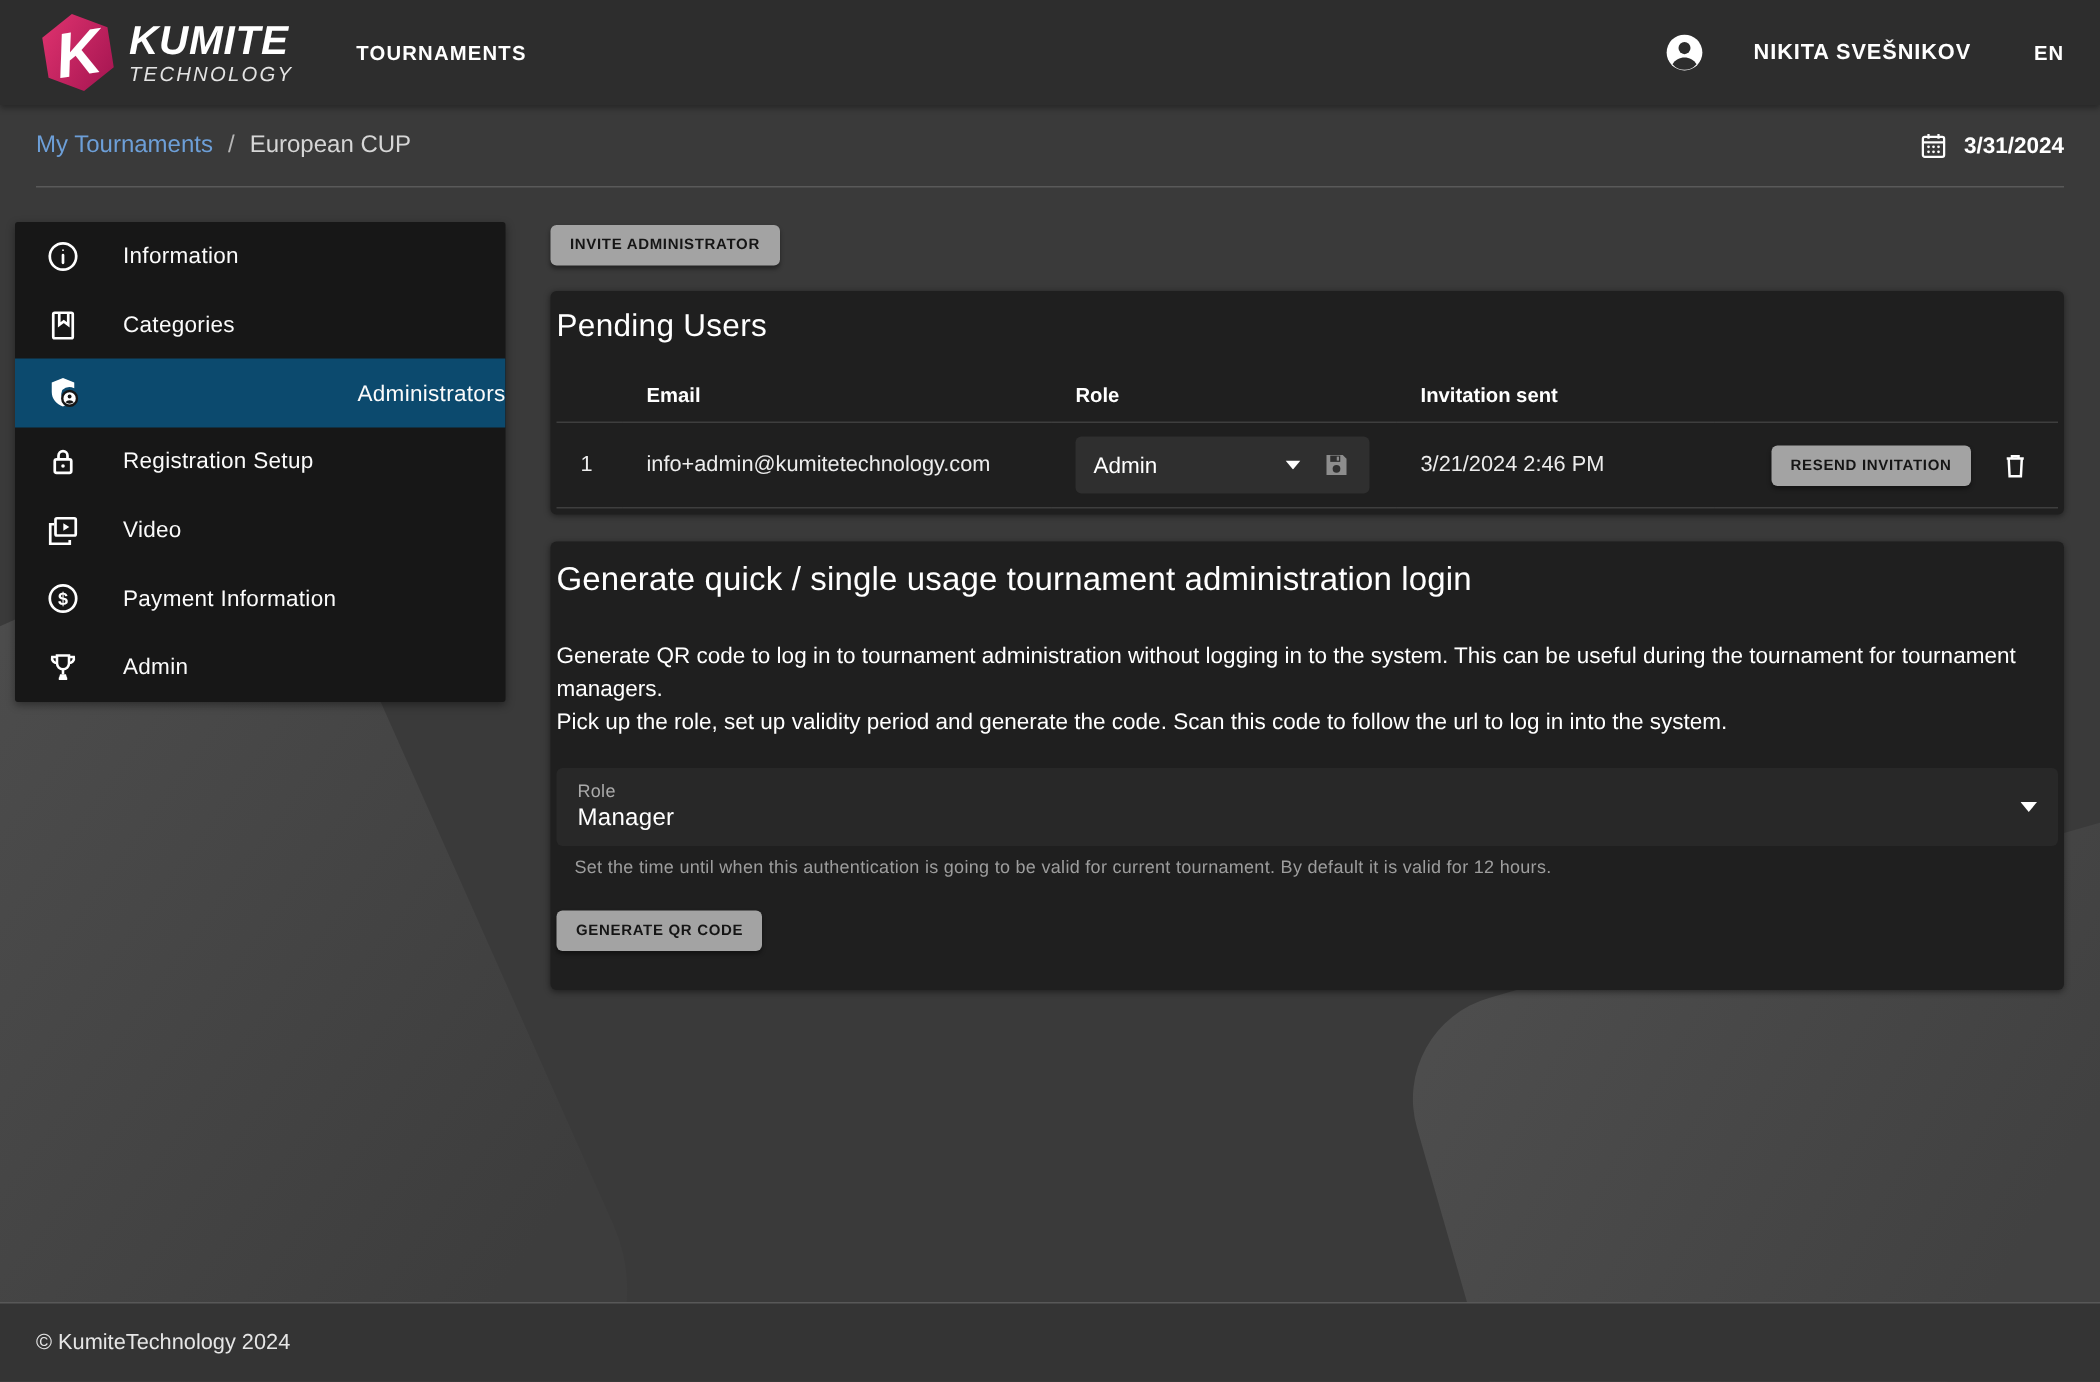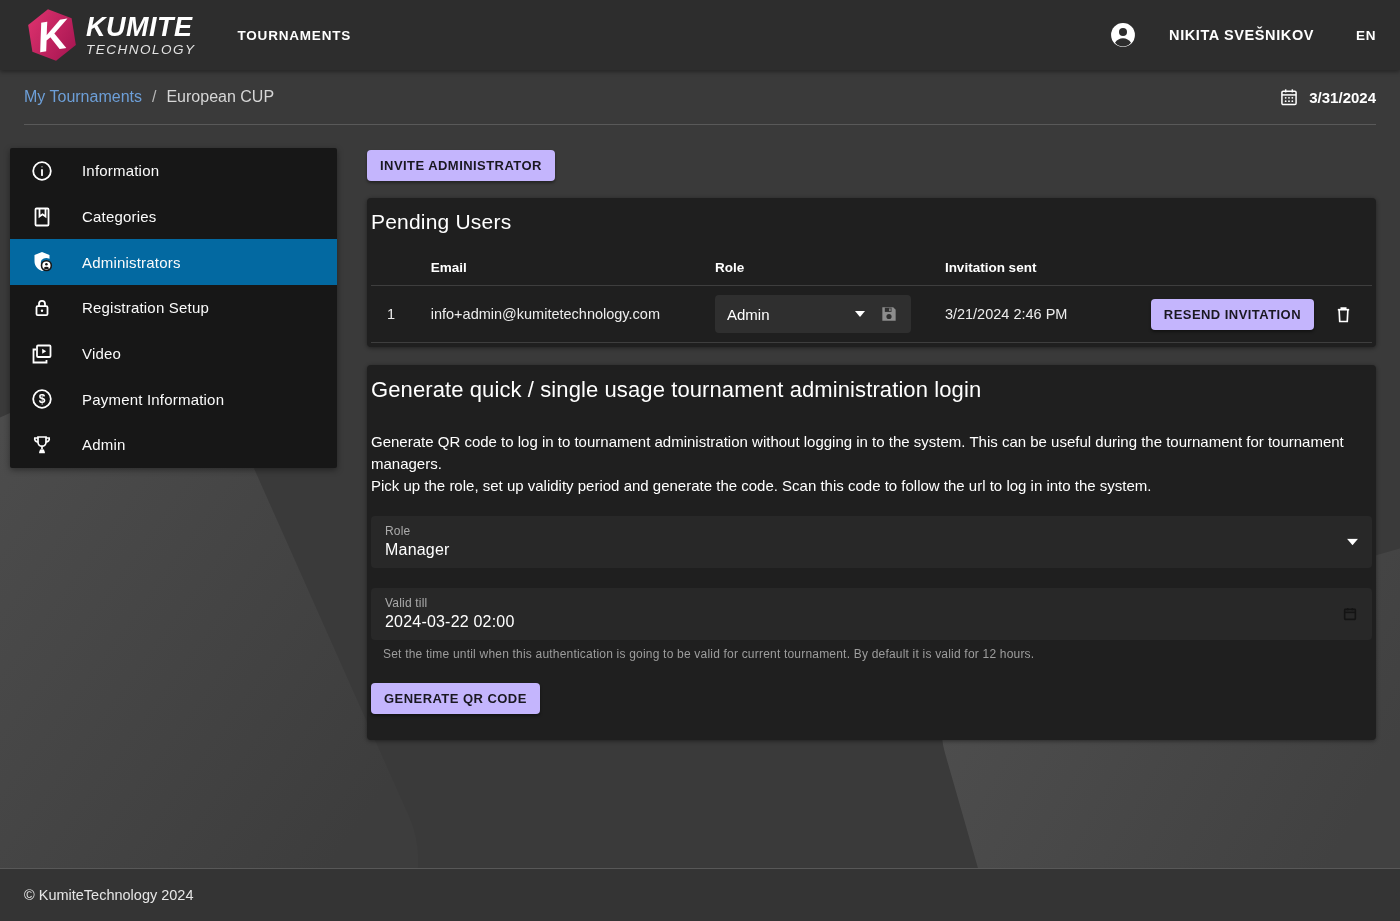--- a/index.html
+++ b/index.html
@@ -54,32 +54,32 @@
   
   .sidebar {
     position:absolute; left:10px; top:148px; width:327px; z-index:2;
     background:#171717; border-radius:2px; padding:0; overflow:hidden;
     box-shadow:0 2px 6px rgba(0,0,0,.4);
   }
   .side-item {
     height:45.7px; display:flex; align-items:center; cursor:pointer;
     padding-left:20px;
   }
-  .side-item.selected { background:#0369a1; }
+  .side-item.selected { background:#0c4a6e;justify-content:space-between; }
   .side-icon { width:24px; height:24px; flex:0 0 24px; display:flex; align-items:center; justify-content:center; }
   .side-label { margin-left:28px; font-size:15px; color:#fbfbfb; letter-spacing:.2px; }
 
   
   .main { position:absolute; left:367px; top:150px; width:1009px; z-index:2; }
   .btn-blue {
     display:inline-flex; align-items:center; justify-content:center;
-    background:#c4b5fd; color:rgba(0,0,0,.87);
+    background:#a3a3a3; color:rgba(0,0,0,.87);
     border:none; border-radius:4px; cursor:pointer;
     font-family:"Liberation Sans", sans-serif;
-    font-size:13px; font-weight:700; letter-spacing:.45px;
+    font-size:10px; font-weight:700; letter-spacing:.45px;
     padding:8px 13px; box-shadow:0 2px 3px rgba(0,0,0,.4);
   }
 
   .card {
     background:#1f1f1f; border-radius:4px; padding:4px;
     box-shadow:0 1px 4px rgba(0,0,0,.45);
   }
   .card-pending { margin-top:17px; }
   .card-title { font-size:21px; font-weight:500; letter-spacing:.2px; padding:8px 0 6px 0; }
 
@@ -337,32 +337,20 @@
     <div class="field">
       <div class="field-label">Role</div>
       <div class="field-value">Manager</div>
       <span class="field-adorn">
         <svg width="11" height="7" viewBox="0 0 10 6">
             <polygon points="0,0 10,0 5,6" fill="#ffffff"></polygon>
           </svg>
       </span>
     </div>
 
-    <div class="field field-valid">
-      <div class="field-label">Valid till</div>
-      <div class="field-value">2024-03-22 02:00</div>
-      <span class="field-adorn">
-        <svg width="16" height="16" viewBox="0 0 24 24" fill="none" stroke="#141414" stroke-width="2.4">
-          <rect x="4" y="5" width="16" height="15" rx="1"></rect>
-          <line x1="4" y1="9.5" x2="20" y2="9.5"></line>
-          <line x1="8.5" y1="3" x2="8.5" y2="6.5"></line>
-          <line x1="15.5" y1="3" x2="15.5" y2="6.5"></line>
-        </svg>
-      </span>
-    </div>
     <div class="helper-text">Set the time until when this authentication is going to be valid for current tournament. By default it is valid for 12 hours.</div>
 
     <div class="gen-btn-row">
       <button class="btn-blue">GENERATE QR CODE</button>
     </div>
   </div>
 </div>
 
 <div class="footer">
   <span>© KumiteTechnology 2024</span>

